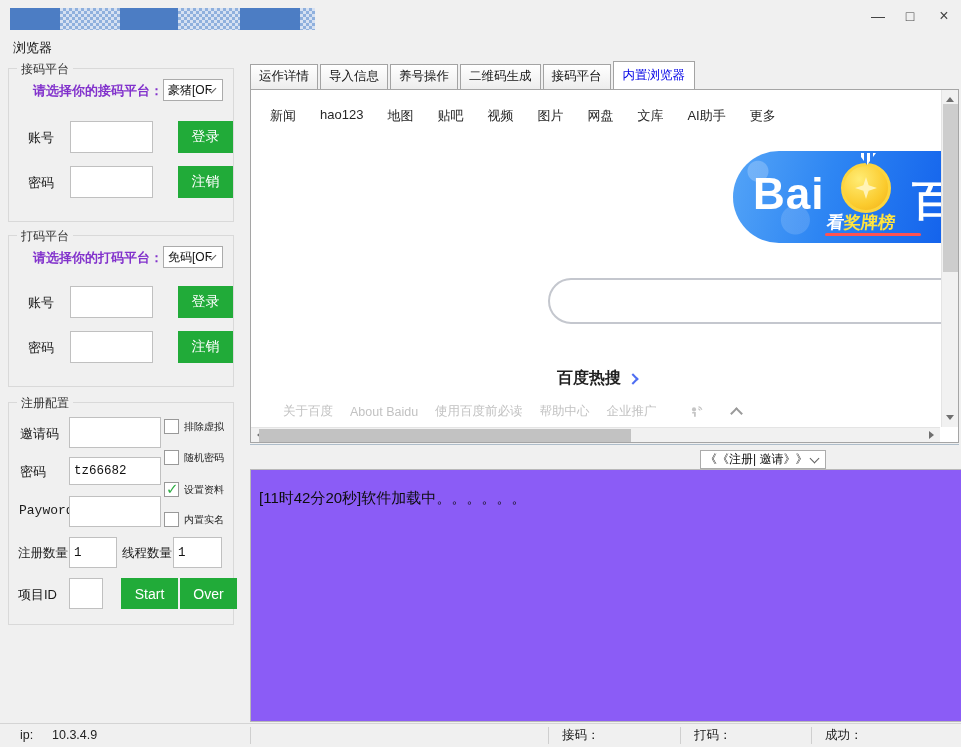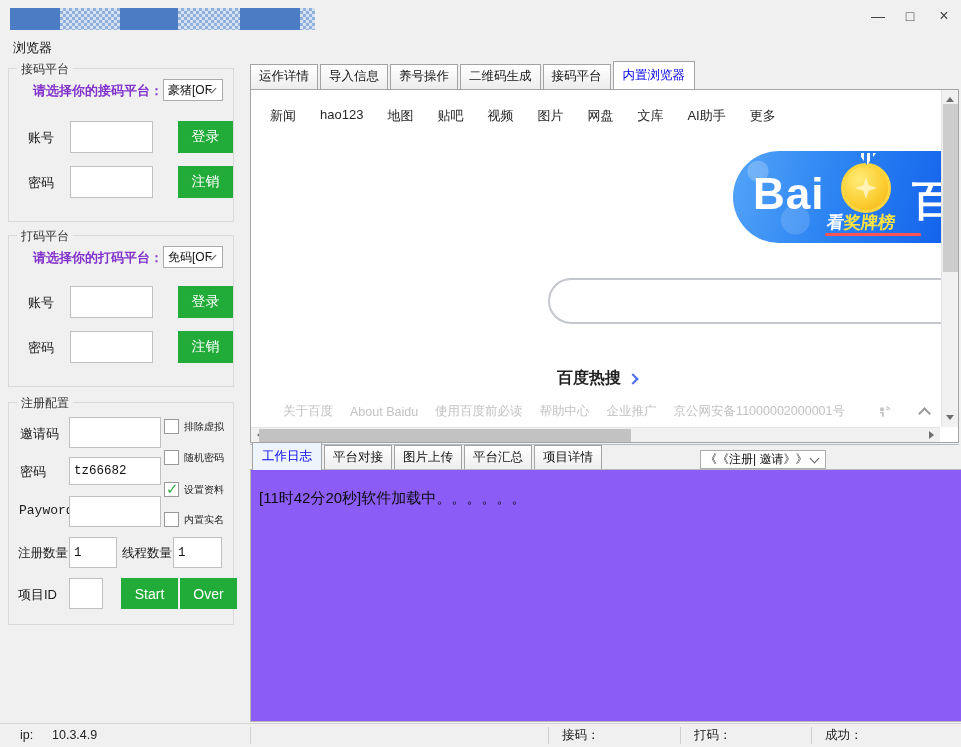--- a/index.html
+++ b/index.html
@@ -232,21 +232,20 @@
         <span class="hot">百度热搜</span>
         <span class="chev-right"></span>
       </div>
 
       <div class="bfooter">
         <span>关于百度</span>
         <span>About Baidu</span>
         <span>使用百度前必读</span>
         <span>帮助中心</span>
         <span>企业推广</span>
-        <span>京公网安备11000002000001号</span>
         <svg class="acc-icon" viewBox="0 0 17 16">
           <circle cx="6" cy="5.4" r="2.1" fill="#c5c5c5"></circle>
           <path d="M4.2 8h3.6v4.8H6V9.6H4.2z" fill="#c5c5c5"></path>
           <path d="M10.5 2.6a5.6 5.6 0 0 1 3.4 3.2" stroke="#c5c5c5" stroke-width="1.2" fill="none"></path>
           <path d="M10.2 4.8a3.2 3.2 0 0 1 1.9 1.8" stroke="#c5c5c5" stroke-width="1.2" fill="none"></path>
         </svg>
         <span class="chev-up"></span>
       </div>
     </div>
 
@@ -258,27 +257,20 @@
 
     <div class="hsb">
       <div class="tri left"></div>
       <div class="thumb"></div>
       <div class="tri right"></div>
     </div>
     <div class="sbcorner"></div>
   </div>
 
   <div class="splitline"></div>
-  <div class="tabstrip" style="left:252px;top:448px;height:22px">
-    <div class="tab active" style="background:#eef4fb">工作日志</div>
-    <div class="tab">平台对接</div>
-    <div class="tab">图片上传</div>
-    <div class="tab">平台汇总</div>
-    <div class="tab">项目详情</div>
-  </div>
   <div class="combo" style="left:700px;top:450px;width:126px;height:19px">
     <span>《《注册| 邀请》》</span>
   </div>
 
   <div class="logpanel">
     <div class="logline">[11时42分20秒]软件加载中。。。。。。</div>
   </div>
 
   <div class="statusbar">
     <span class="txt" style="left:20px">ip:</span>

